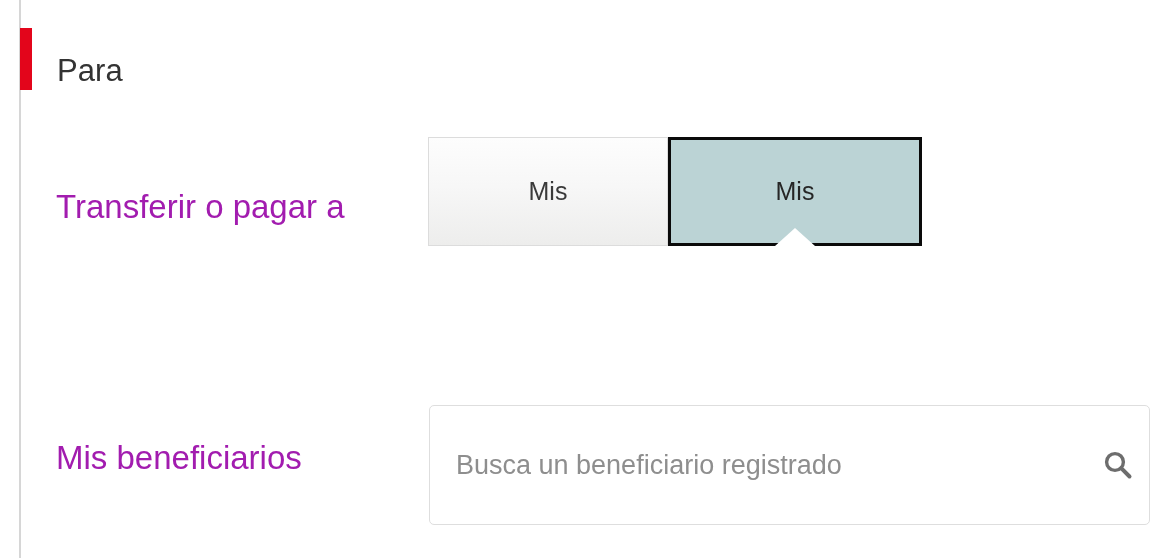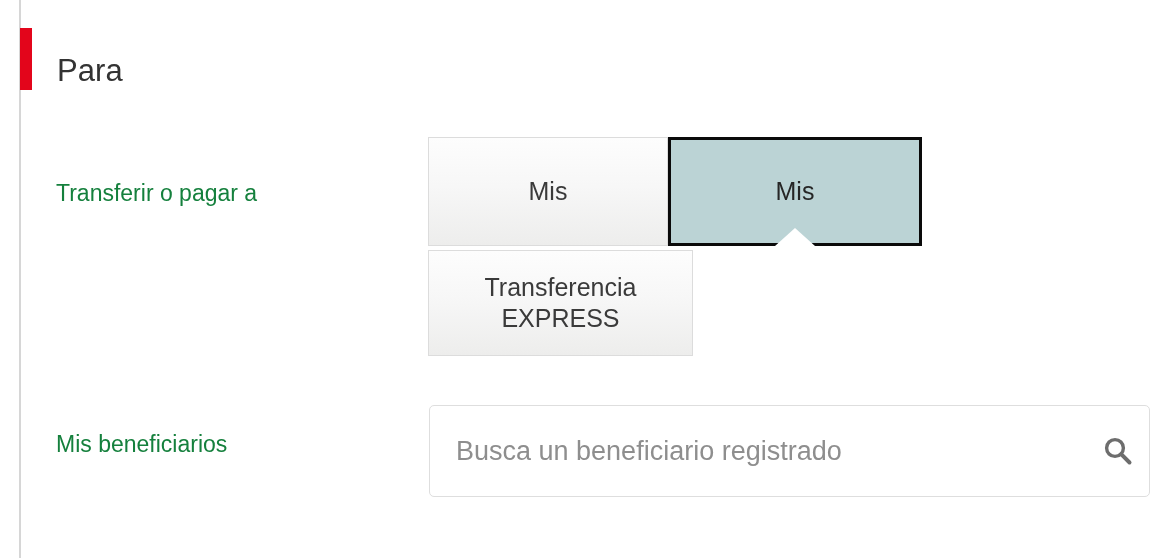--- a/index.html
+++ b/index.html
@@ -43,24 +43,25 @@
     line-height: 36px;
     color: #333333;
     letter-spacing: 0.1px;
     white-space: nowrap;
   }
 
   
   .field-label {
     position: absolute;
     left: 56px;
-    font-size: 23px;
+    font-size: 33px;
     line-height: 30px;
-    color: #15803d;
+    color: #a21caf;
     white-space: nowrap;
+    margin-top: 14px;
   }
   .field-label.row-transfer { top: 178px; }
   .field-label.row-benef    { top: 429px; text-align: center; }
 
   
   .tab-group {
     position: absolute;
     left: 428px;
     top: 137px;
     width: 496px;
@@ -116,21 +117,21 @@
   }
 
   .tab-label { display: block; }
 
   
   .search-wrap {
     position: absolute;
     left: 429px;
     top: 405px;
     width: 721px;
-    height: 92px;
+    height: 120px;
     box-sizing: border-box;
     background: #ffffff;
     border: 1px solid #dedede;
     border-radius: 5px;
     display: flex;
     align-items: center;
   }
   .search-input {
     flex: 1 1 auto;
     border: 0;
@@ -180,30 +181,20 @@
 
     <div class="tab tab-mis-benef selected">
       <span>
         <span class="tab-label">Mis</span>
       </span>
       <span class="notch"></span>
     </div>
 
   </div>
 
-  <div class="tab-row tab-row-2">
-
-    <div class="tab tab-express">
-      <span>
-        <span class="tab-label">Transferencia</span>
-        <span class="tab-label">EXPRESS</span>
-      </span>
-    </div>
-
-  </div>
 
 </div>
 
 <div class="search-wrap">
   <input class="search-input" type="text" value="" placeholder="Busca un beneficiario registrado" style="">
   <span class="search-icon">
     <svg width="34" height="34" viewBox="0 0 34 34" aria-hidden="true">
       <circle cx="14" cy="14" r="8.4" fill="none" stroke="#6d6d6d" stroke-width="3.4"></circle>
       <line x1="20.2" y1="20.2" x2="28.5" y2="28.5" stroke="#6d6d6d" stroke-width="4" stroke-linecap="round"></line>
     </svg>

